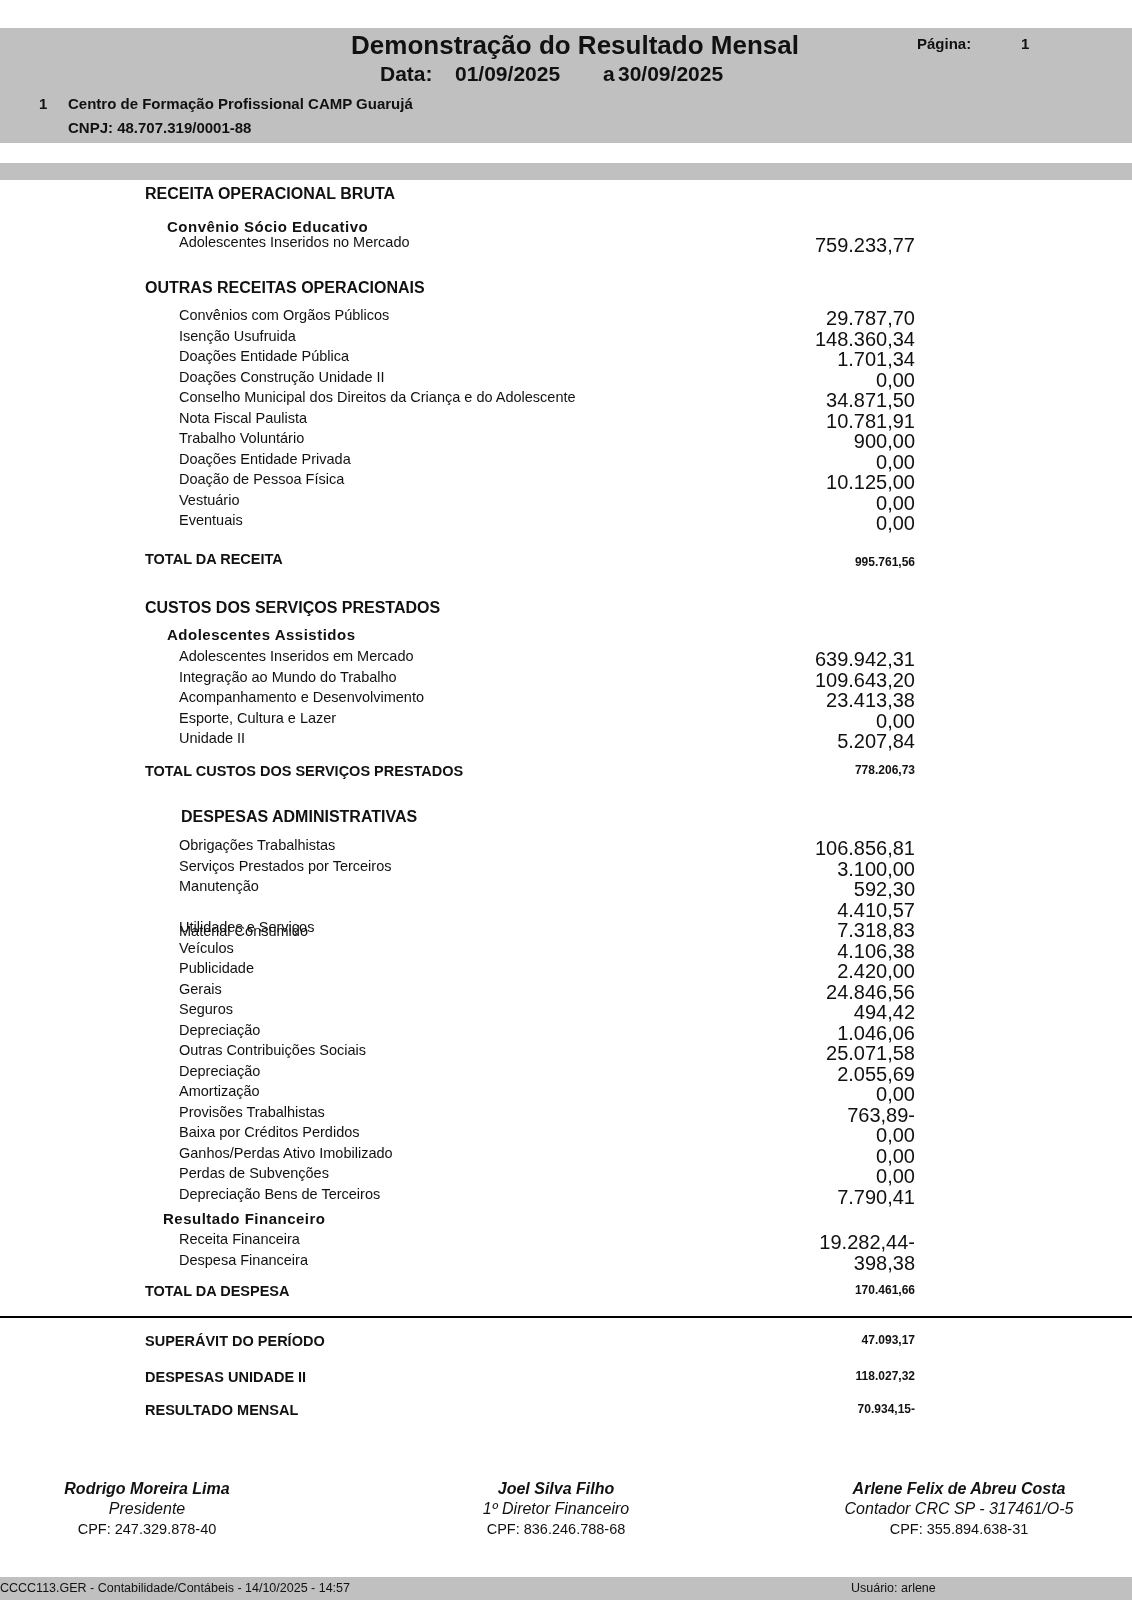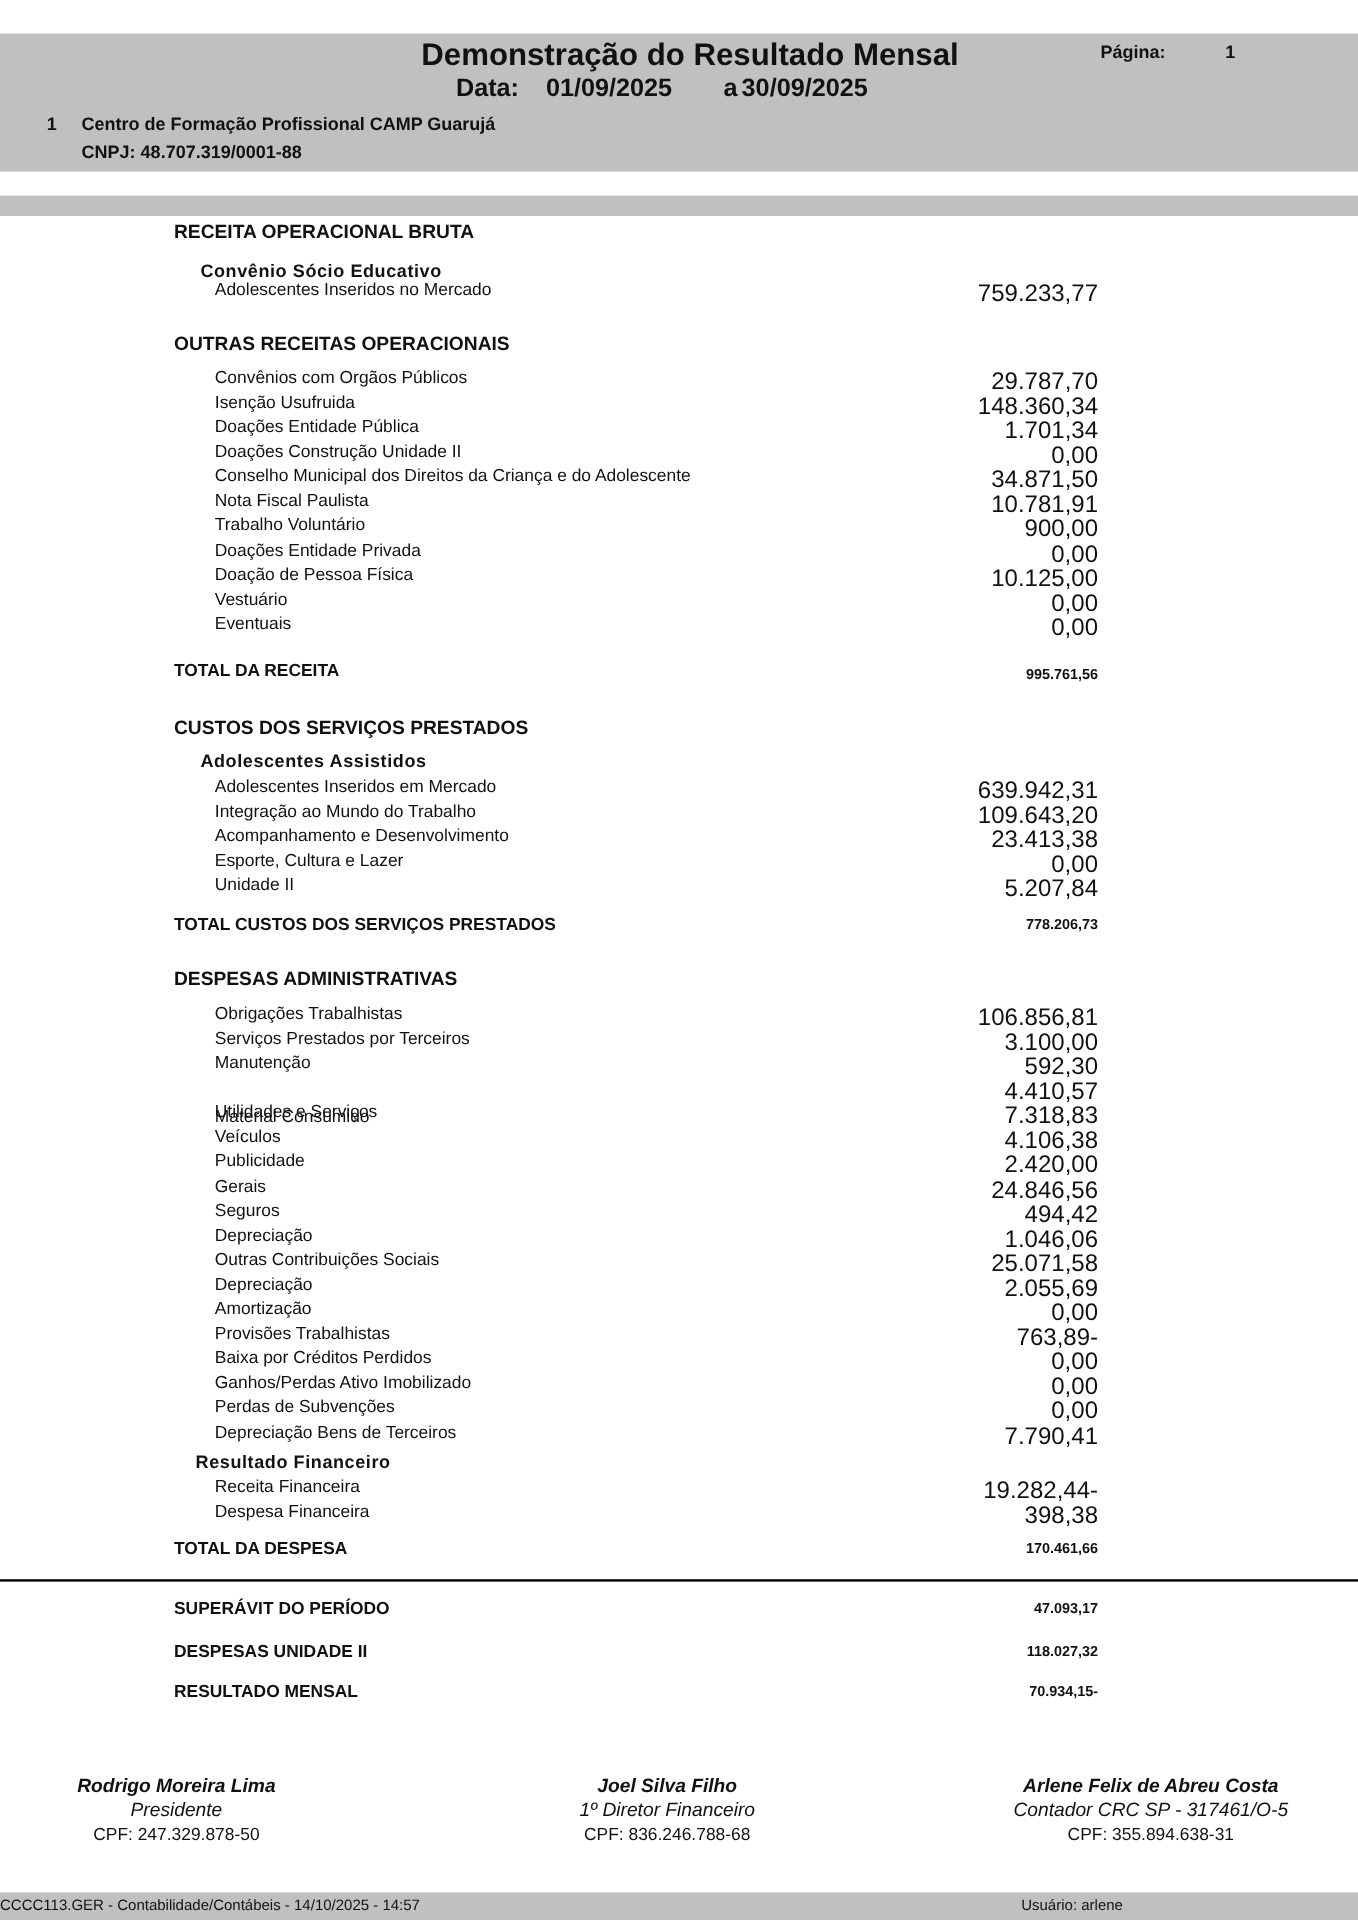--- a/index.html
+++ b/index.html
@@ -98,21 +98,21 @@
     <div class="abs val" style="top: 689px;">23.413,38</div>
     <div class="abs item" style="top: 709.5px;">Esporte, Cultura e Lazer</div>
     <div class="abs val" style="top: 709.5px;">0,00</div>
     <div class="abs item" style="top: 730px;">Unidade II</div>
     <div class="abs val" style="top: 730px;">5.207,84</div>
   </div>
 
 <div class="abs total-label" style="top:763px;">TOTAL CUSTOS DOS SERVIÇOS PRESTADOS</div>
 <div class="abs total-val" style="top:763px;">778.206,73</div>
 
-<div class="abs section" style="top:808px;">DESPESAS ADMINISTRATIVAS</div>
+<div class="abs section" style="top:808px;margin-left:36px;">DESPESAS ADMINISTRATIVAS</div>
 <div id="despesas-items">
     <div class="abs item" style="top: 837px;">Obrigações Trabalhistas</div>
     <div class="abs val" style="top: 837px;">106.856,81</div>
     <div class="abs item" style="top: 857.5px;">Serviços Prestados por Terceiros</div>
     <div class="abs val" style="top: 857.5px;">3.100,00</div>
     <div class="abs item" style="top: 878px;">Manutenção</div>
     <div class="abs val" style="top: 878px;">592,30</div>
     <div class="abs item" style="top: 898.5px; margin-top: 24px;">Material Consumido</div>
     <div class="abs val" style="top: 898.5px;">4.410,57</div>
     <div class="abs item" style="top: 919px;">Utilidades e Serviços</div>
@@ -160,21 +160,21 @@
 <div class="abs total-label" style="top:1333px;">SUPERÁVIT DO PERÍODO</div>
 <div class="abs total-val" style="top:1333px;">47.093,17</div>
 <div class="abs total-label" style="top:1369px;">DESPESAS UNIDADE II</div>
 <div class="abs total-val" style="top:1369px;">118.027,32</div>
 <div class="abs total-label" style="top:1402px;">RESULTADO MENSAL</div>
 <div class="abs total-val" style="top:1402px;">70.934,15-</div>
 
 <div class="sig" style="left:47px; width:200px; top:1479px;">
   <div class="nm">Rodrigo Moreira Lima</div>
   <div class="rl">Presidente</div>
-  <div class="cpf">CPF: 247.329.878-50</div>
+  <div class="cpf">CPF: 247.329.878-40</div>
 </div>
 <div class="sig" style="left:451px; width:210px; top:1479px;">
   <div class="nm">Joel Silva Filho</div>
   <div class="rl">1º Diretor Financeiro</div>
   <div class="cpf">CPF: 836.246.788-68</div>
 </div>
 <div class="sig" style="left:821px; width:276px; top:1479px;">
   <div class="nm">Arlene Felix de Abreu Costa</div>
   <div class="rl">Contador CRC SP - 317461/O-5</div>
   <div class="cpf">CPF: 355.894.638-31</div>

